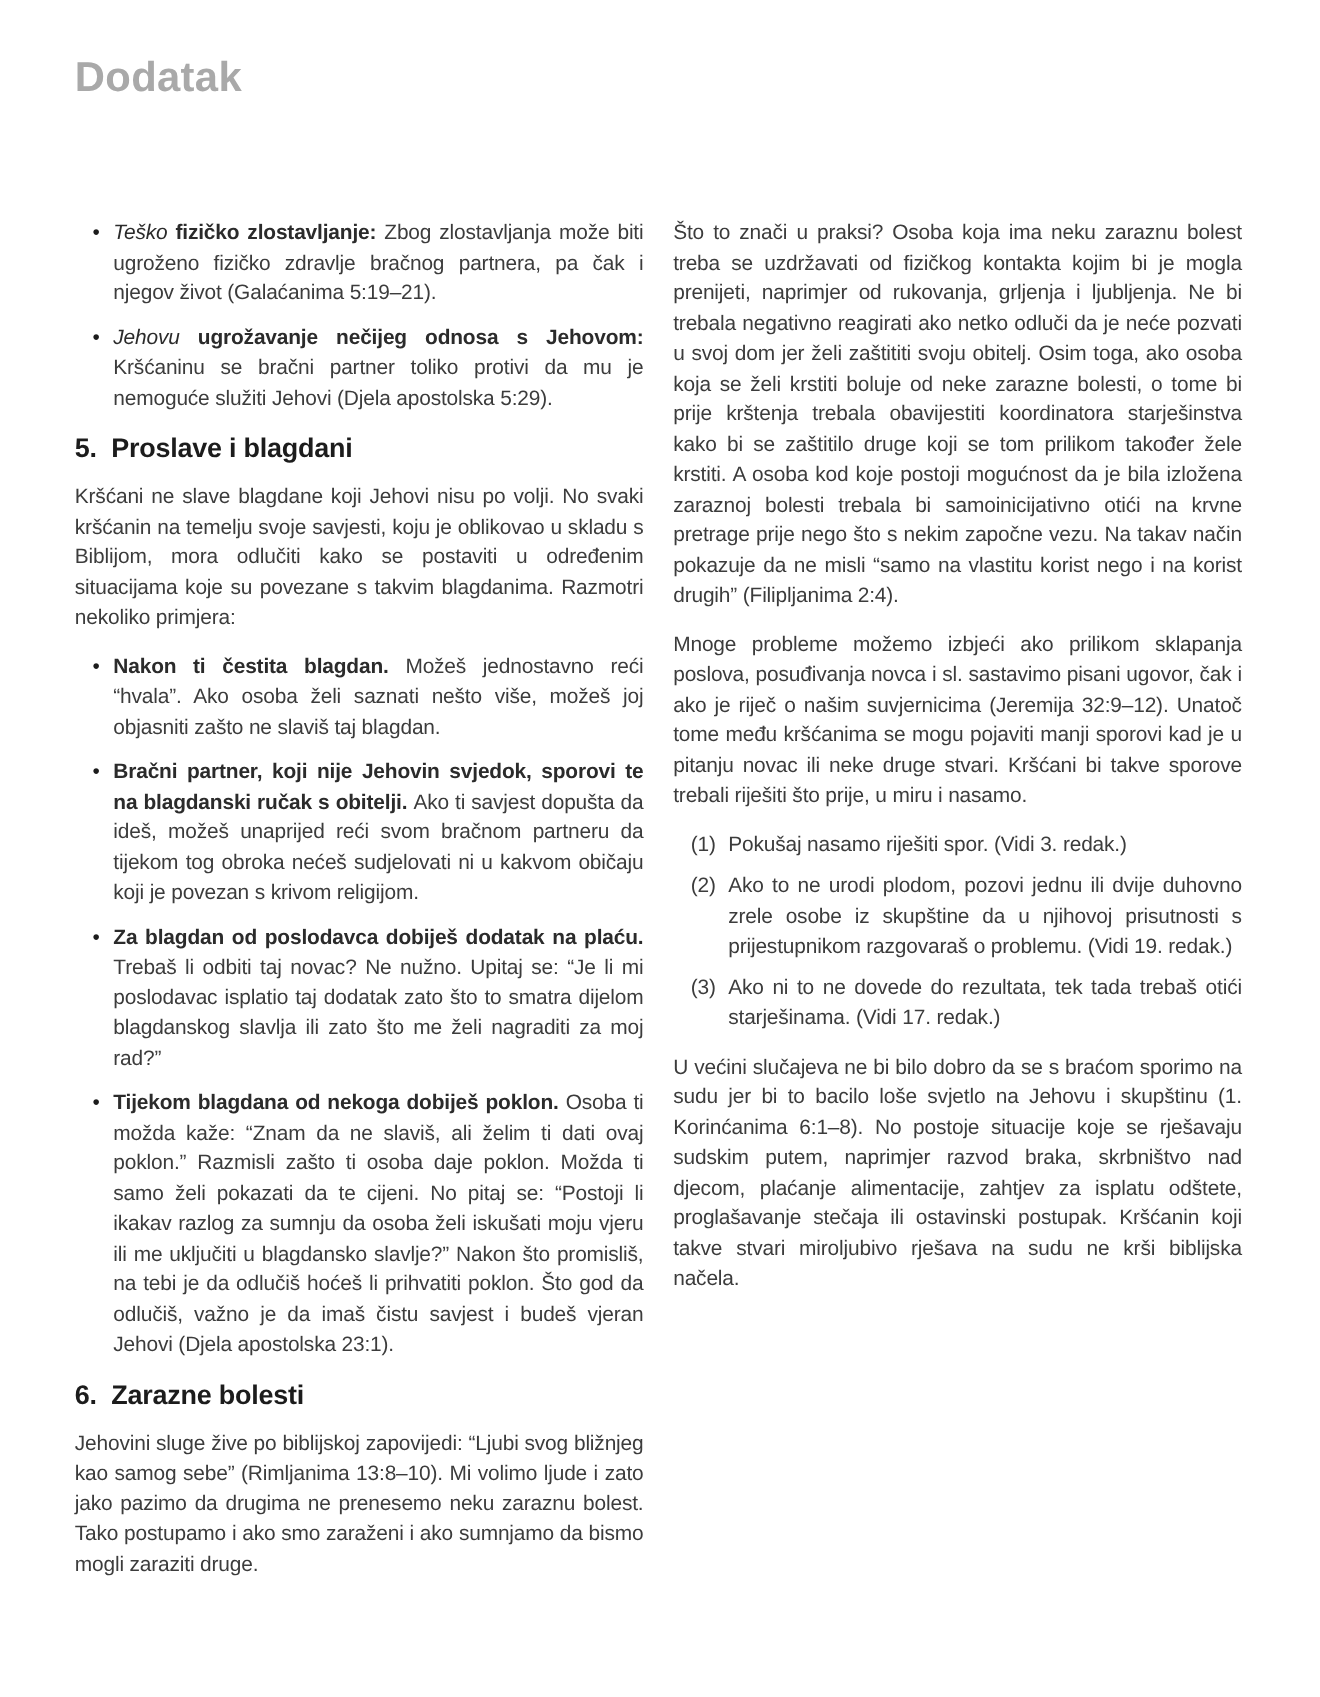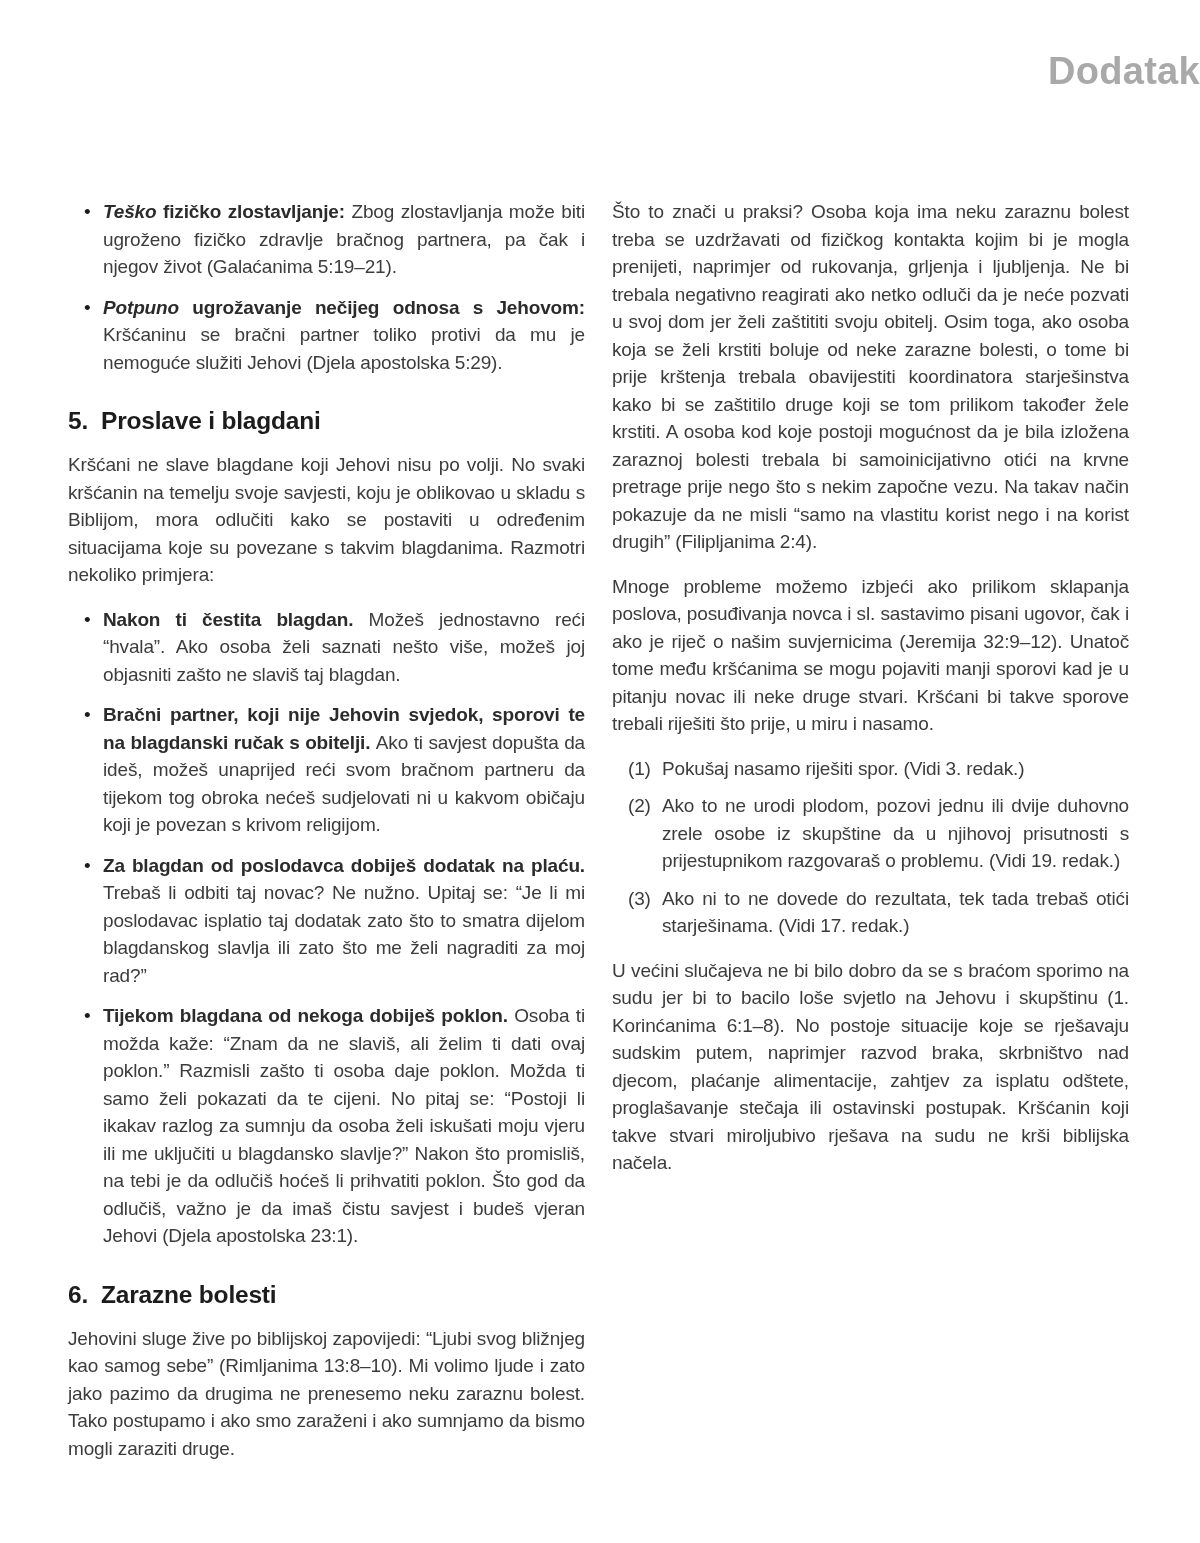--- a/index.html
+++ b/index.html
@@ -20,21 +20,20 @@
     background: #ffffff;
   }
   .doc-title {
     margin: 0;
     padding: 52px 0 0 68px;
     font-size: 38px;
     line-height: 1.0;
     font-weight: bold;
     color: var(--color-title, #a9a9a9);
     letter-spacing: 0.3px;
-    text-align: right;
   }
   .columns {
     display: flex;
     gap: 27px;
     margin: 108px 68px 0 68px;
   }
   .col {
     flex: 0 0 517px;
     width: 517px;
     font-size: 19px;
@@ -42,21 +41,21 @@
     letter-spacing: -0.15px;
     color: var(--color-body, #3c3c3c);
     text-align: justify;
     hyphens: auto;
     -webkit-hyphens: auto;
   }
   .col p.para {
     margin: 0 0 17px 0;
   }
   h2.section-heading {
-    margin: 31px 0 16px 0;
+    margin: 18px 0 16px 0;
     font-size: 24.5px;
     line-height: 28px;
     font-weight: bold;
     color: var(--color-heading, #1c1c1c);
     text-align: left;
     letter-spacing: -0.2px;
     hyphens: none;
   }
   h2.section-heading .hnum {
     margin-right: 13px;
@@ -76,21 +75,21 @@
     color: var(--color-heading, #1c1c1c);
   }
   ul.blist .btext {
     margin: 0;
   }
   .lead-b {
     font-weight: bold;
     color: var(--color-bold, #2b2b2b);
   }
   .lead-bi {
-    font-weight: bold;
+    font-weight: normal;
     font-style: italic;
     color: var(--color-bold, #2b2b2b);
     margin-top: 40px;
   }
   ol.steps {
     list-style: none;
     margin: 0 0 17px 0;
     padding: 0;
   }
   ol.steps > li {
@@ -116,21 +115,21 @@
 
     <div class="col">
 
       <ul class="blist">
         <li>
           <span class="marker">•</span>
           <p class="btext"><span class="lead-bi">Teško</span><span class="lead-b"> fizičko zlostavljanje: </span><span>Zbog zlostavljanja može biti ugroženo fizičko zdravlje bračnog partnera, pa čak i njegov život (Galaćanima 5:19–21).</span></p>
         </li>
         <li>
           <span class="marker">•</span>
-          <p class="btext"><span class="lead-bi">Potpuno</span><span class="lead-b"> ugrožavanje nečijeg odnosa s Jehovom: </span><span>Kršćaninu se bračni partner toliko protivi da mu je nemoguće služiti Jehovi (Djela apostolska 5:29).</span></p>
+          <p class="btext"><span class="lead-bi">Jehovu</span><span class="lead-b"> ugrožavanje nečijeg odnosa s Jehovom: </span><span>Kršćaninu se bračni partner toliko protivi da mu je nemoguće služiti Jehovi (Djela apostolska 5:29).</span></p>
         </li>
       </ul>
 
       <h2 class="section-heading"><span class="hnum">5.</span><span>Proslave i blagdani</span></h2>
 
       <p class="para">Kršćani ne slave blagdane koji Jehovi nisu po volji. No svaki kršćanin na temelju svoje savjesti, koju je oblikovao u skladu s Biblijom, mora odlučiti kako se postaviti u određenim situacijama koje su povezane s takvim blagdanima. Razmotri nekoliko primjera:</p>
 
       <ul class="blist">
         <li>
           <span class="marker">•</span>

